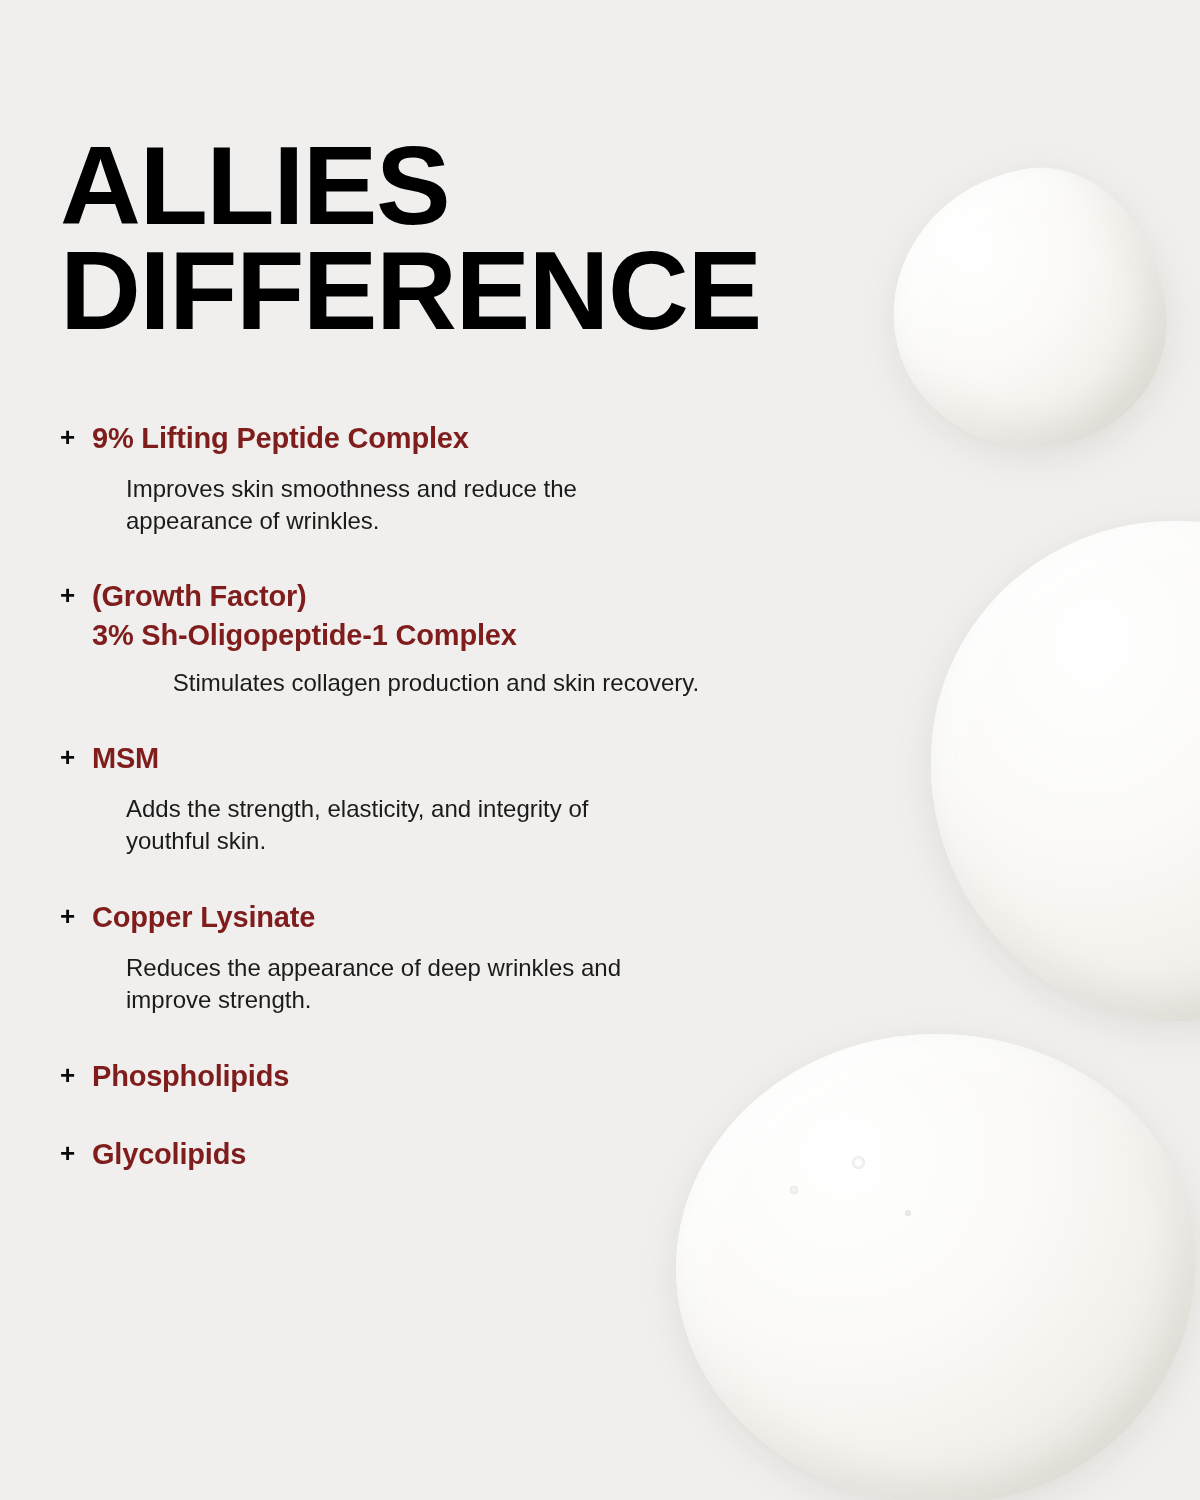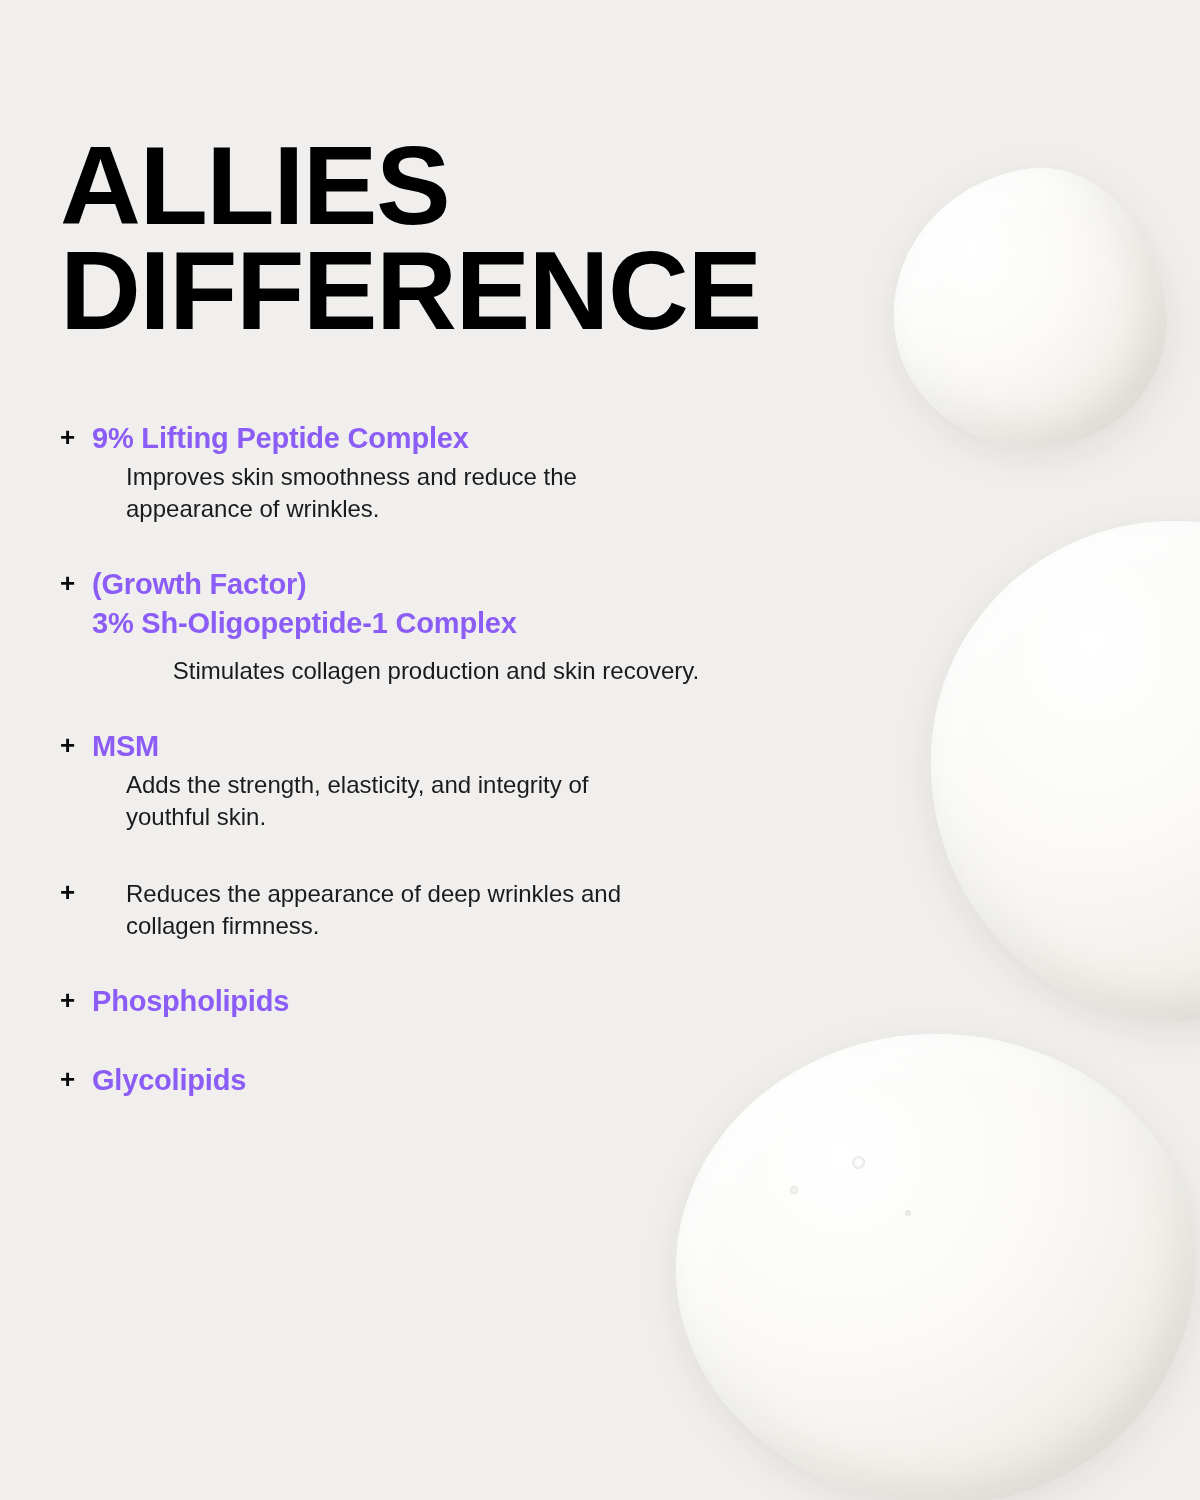--- a/index.html
+++ b/index.html
@@ -112,27 +112,27 @@
   }
 
   .item-body {
     flex: 1 1 auto;
   }
 
   .item-title {
     font-size: 29px;
     font-weight: 700;
     line-height: 1.33;
-    color: #8b5cf6;
+    color: #7f1d1d;
     letter-spacing: -0.2px;
     white-space: pre-line;
   }
 
   .item-desc {
-    margin-top: 4px;
+    margin-top: 16px;
     margin-left: 34px;
     font-size: 24px;
     line-height: 1.34;
     font-weight: 400;
     color: #1b1b1b;
     max-width: 620px;
     white-space: pre-line;
   }
 
   .item.tight .item-desc {
@@ -184,22 +184,23 @@
       <div class="item-body">
         <div class="item-title">MSM</div>
         <div class="item-desc">Adds the strength, elasticity, and integrity of
 youthful skin.</div>
       </div>
     </div>
 
     <div class="item">
       <div class="plus">+</div>
       <div class="item-body">
+        <div class="item-title">Copper Lysinate</div>
         <div class="item-desc">Reduces the appearance of deep wrinkles and
-collagen firmness.</div>
+improve strength.</div>
       </div>
     </div>
 
     <div class="item">
       <div class="plus">+</div>
       <div class="item-body">
         <div class="item-title">Phospholipids</div>
       </div>
     </div>
 

